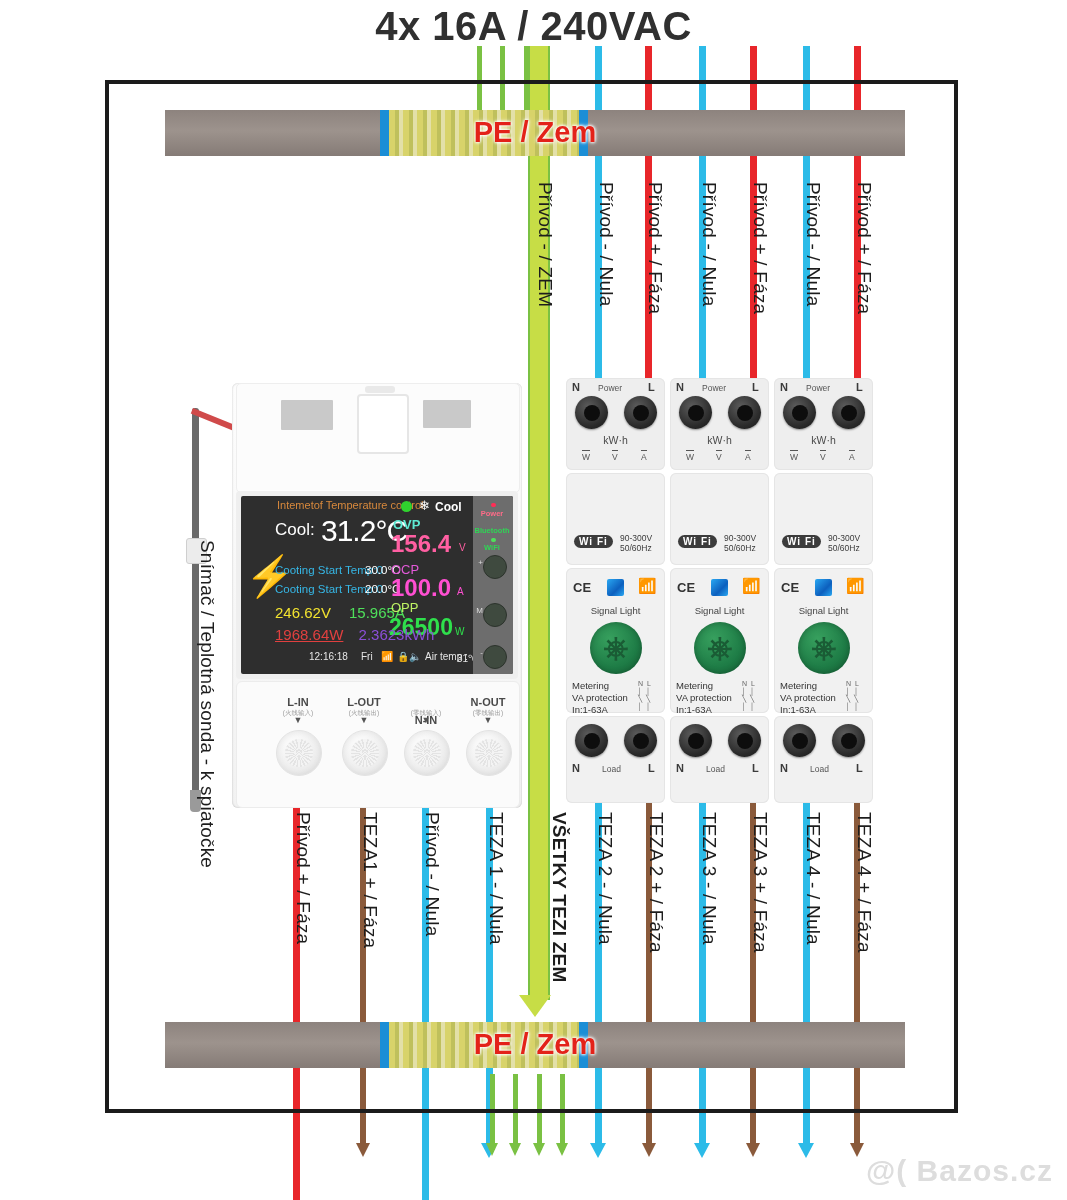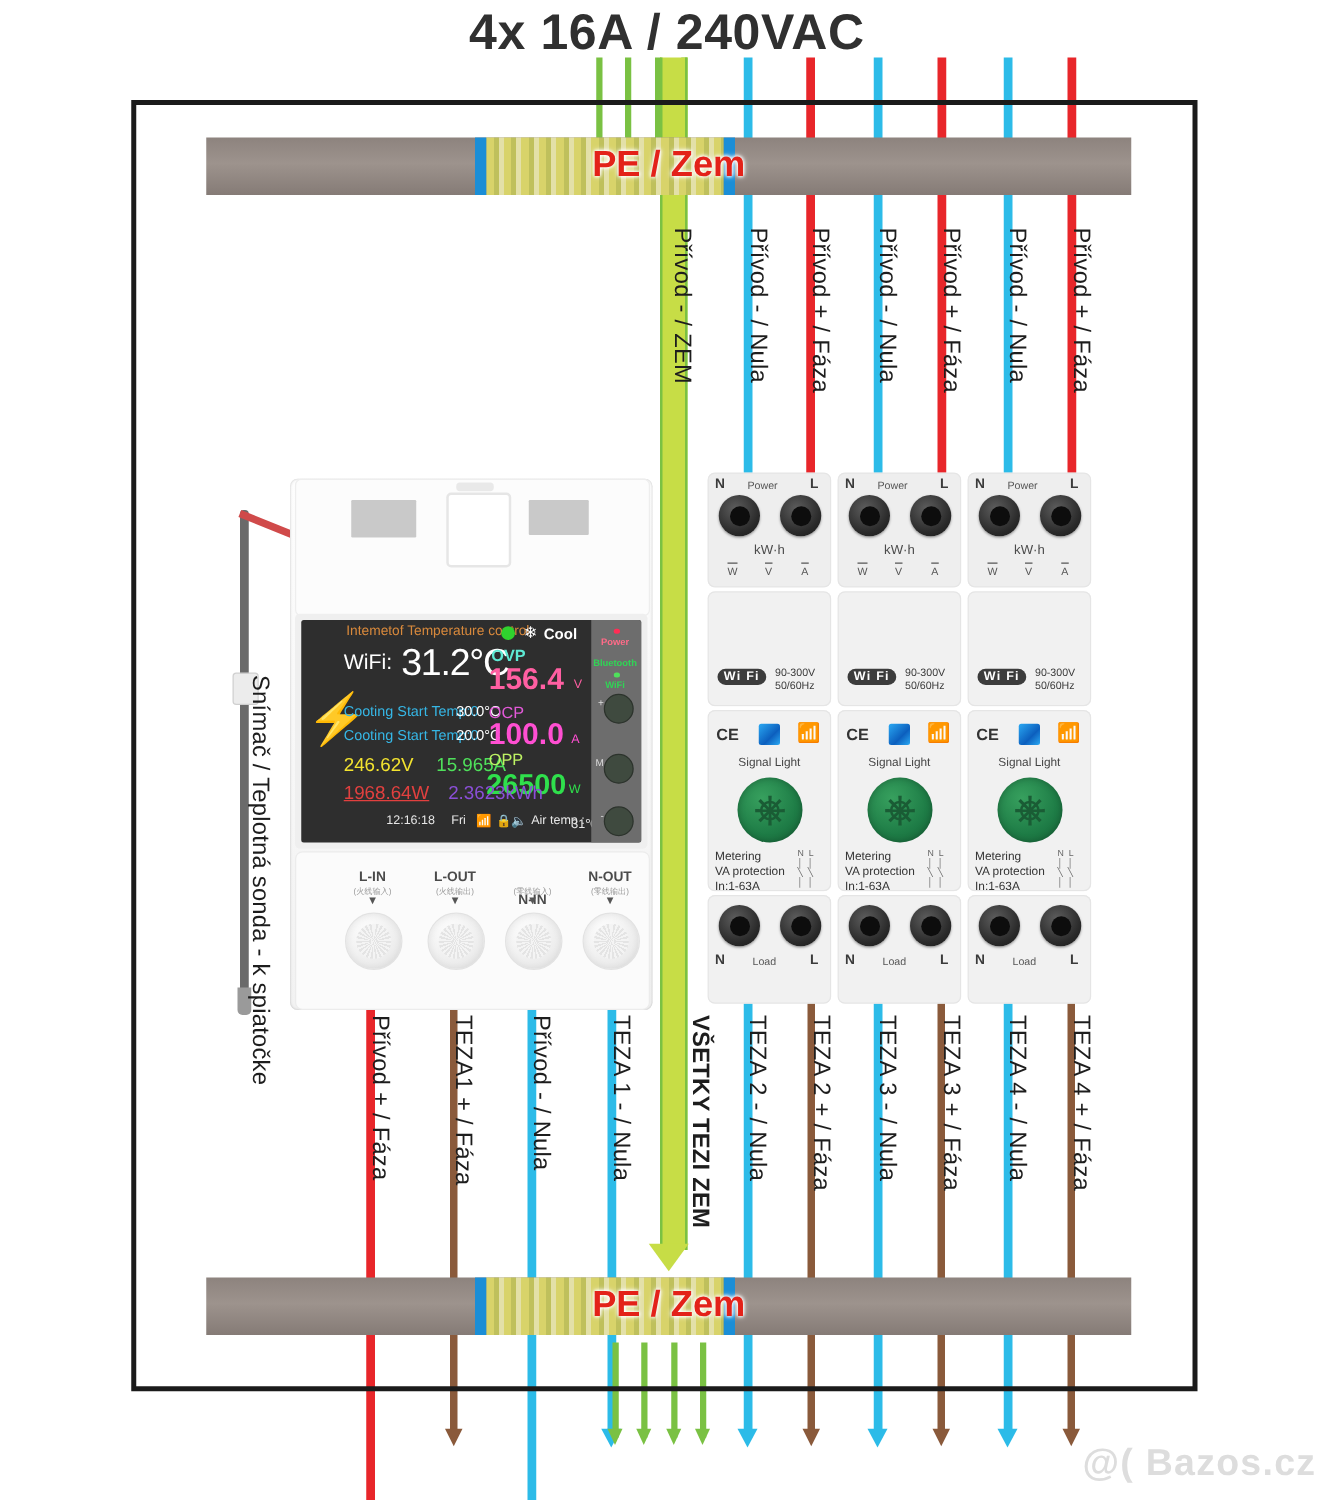--- a/index.html
+++ b/index.html
@@ -280,21 +280,21 @@
       <div class="panel">
 
         <div class="srow hdr">
           <span class="ttl">Intemetof Temperature control</span>
           <span class="dot"></span>
           <span class="snow">❄</span>
           <span class="cool">Cool</span>
         </div>
 
         <div class="srow temprow">
-          <span class="t1">WiFi:</span>
+          <span class="t1">Cool:</span>
           <span class="t2">31.2°C</span>
           <span class="ovpl">OVP</span>
           <span class="ovpv">156.4</span>
           <span class="ovpu">V</span>
         </div>
 
         <div class="srow setrow r1">
           <span class="lbl">Cooting Start Temp:0</span>
           <span class="val">30.0°C</span>
         </div>

